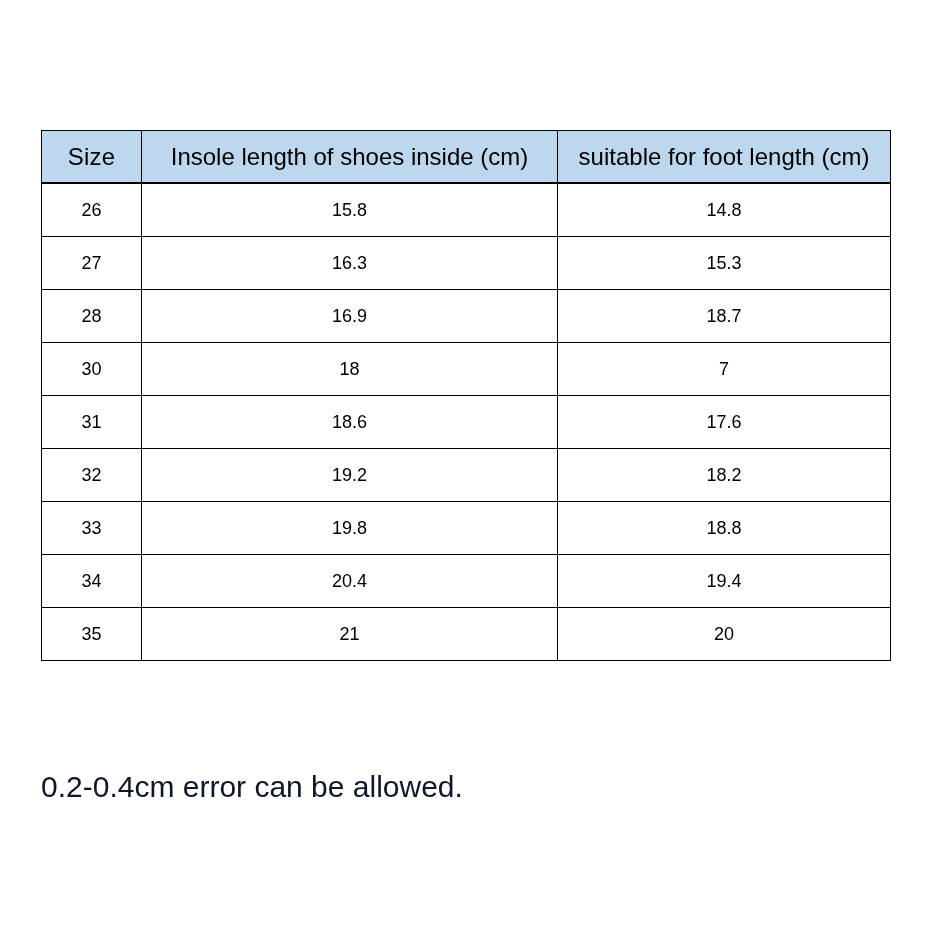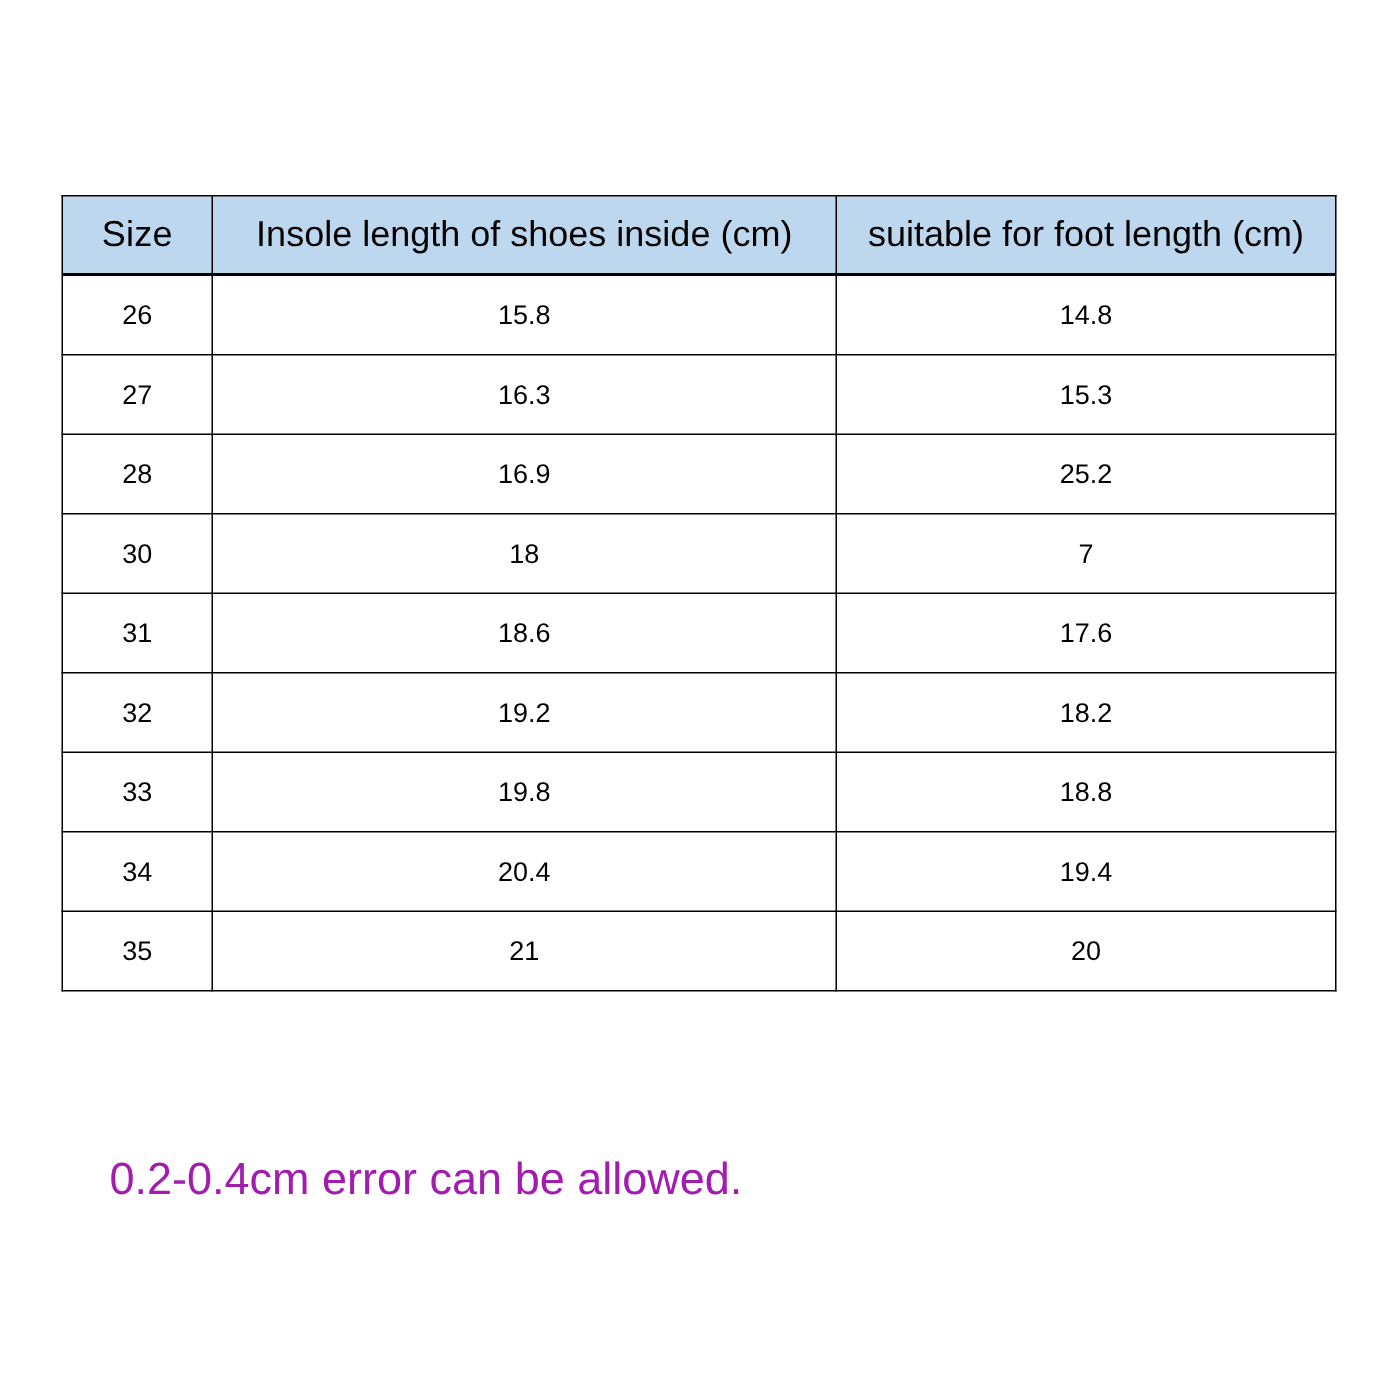--- a/index.html
+++ b/index.html
@@ -70,24 +70,23 @@
     font-size: 18px;
   }
 
   
   #error-note {
     position: absolute;
     left: 41px;
     top: 770px;
     font-size: 30px;
     line-height: 1.15;
-    color: #a21caf;
+    color: #0f172a;
     white-space: nowrap;
     font-weight: normal;
-    margin-left: 32px;
   }
 </style>
 </head>
 <body>
 
 <div id="size-chart-page">
 
   <table id="size-table">
     <colgroup>
       <col class="col-size">
@@ -108,21 +107,21 @@
           <td>14.8</td>
         </tr>
         <tr>
           <td>27</td>
           <td>16.3</td>
           <td>15.3</td>
         </tr>
         <tr>
           <td>28</td>
           <td>16.9</td>
-          <td>25.2</td>
+          <td>18.7</td>
         </tr>
         <tr>
           <td>30</td>
           <td>18</td>
           <td>7</td>
         </tr>
         <tr>
           <td>31</td>
           <td>18.6</td>
           <td>17.6</td>

